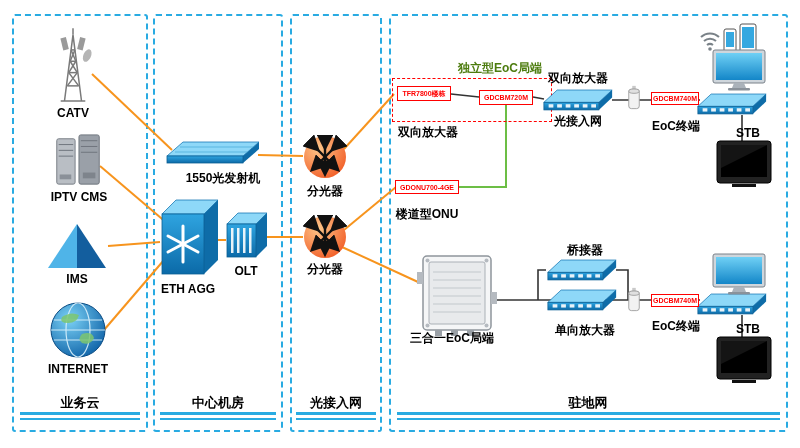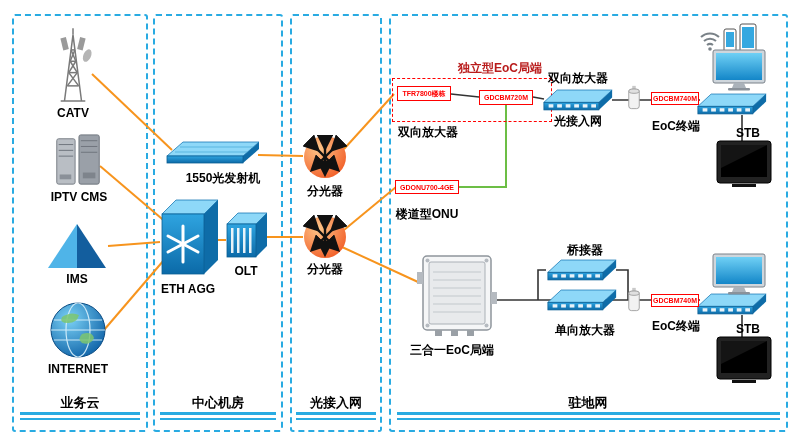--- a/index.html
+++ b/index.html
@@ -3,21 +3,21 @@
 <meta charset="utf-8">
 <style>
   *{margin:0;padding:0;box-sizing:border-box}
   html,body{background:#fff}
   body{font-family:"Liberation Sans",sans-serif}
   .canvas{position:relative;width:800px;height:448px;background:#fff;overflow:hidden}
   .sec{position:absolute;border:2px dashed #29ABE2;border-radius:3px;z-index:0;background:transparent}
   .wires{position:absolute;left:0;top:0;z-index:1;pointer-events:none}
   .dev{position:absolute;z-index:2;line-height:0}
   .lbl{position:absolute;z-index:4;transform:translateX(-50%);font-weight:bold;font-size:12px;color:#000000;white-space:nowrap}
-  .lbl.red{color:#b91c1c}
+  .lbl.red{color:#4d7c0f}
   .sec-label{position:absolute;z-index:4;transform:translateX(-50%);font-weight:bold;font-size:13px;color:#000;white-space:nowrap}
   .sec-rule{position:absolute;z-index:2;height:8px;border-top:3px solid #29ABE2;border-bottom:2px solid #29ABE2}
   .model-box{position:absolute;z-index:3;border:1px solid #FF0000;background:#fff;color:#FF0000;
              font-size:7px;font-weight:bold;display:flex;align-items:center;justify-content:center;
              white-space:nowrap;line-height:1;overflow:hidden}
   .dashed-red{position:absolute;z-index:2;border:1px dashed #FF0000;background:transparent}
 </style>
 </head>
 <body>
 
@@ -333,21 +333,21 @@
   <div class="lbl" style="left:325px;top:261px">分光器</div>
 
   <div class="lbl red" style="left:500px;top:60px">独立型EoC局端</div>
   <div class="lbl" style="left:428px;top:124px">双向放大器</div>
   <div class="lbl" style="left:578px;top:70px">双向放大器</div>
   <div class="lbl" style="left:578px;top:113px">光接入网</div>
   <div class="lbl" style="left:676px;top:118px">EoC终端</div>
   <div class="lbl" style="left:748px;top:126px">STB</div>
 
   <div class="lbl" style="left:427px;top:206px">楼道型ONU</div>
-  <div class="lbl" style="left:452px;top:342px">三合一EoC局端</div>
+  <div class="lbl" style="left:452px;top:330px">三合一EoC局端</div>
   <div class="lbl" style="left:585px;top:242px">桥接器</div>
   <div class="lbl" style="left:585px;top:322px">单向放大器</div>
   <div class="lbl" style="left:676px;top:318px">EoC终端</div>
   <div class="lbl" style="left:748px;top:322px">STB</div>
 
   <div class="sec-label" style="left:80px;top:394px">业务云</div>
   <div class="sec-label" style="left:218px;top:394px">中心机房</div>
   <div class="sec-label" style="left:336px;top:394px">光接入网</div>
   <div class="sec-label" style="left:588px;top:394px">驻地网</div>
 

